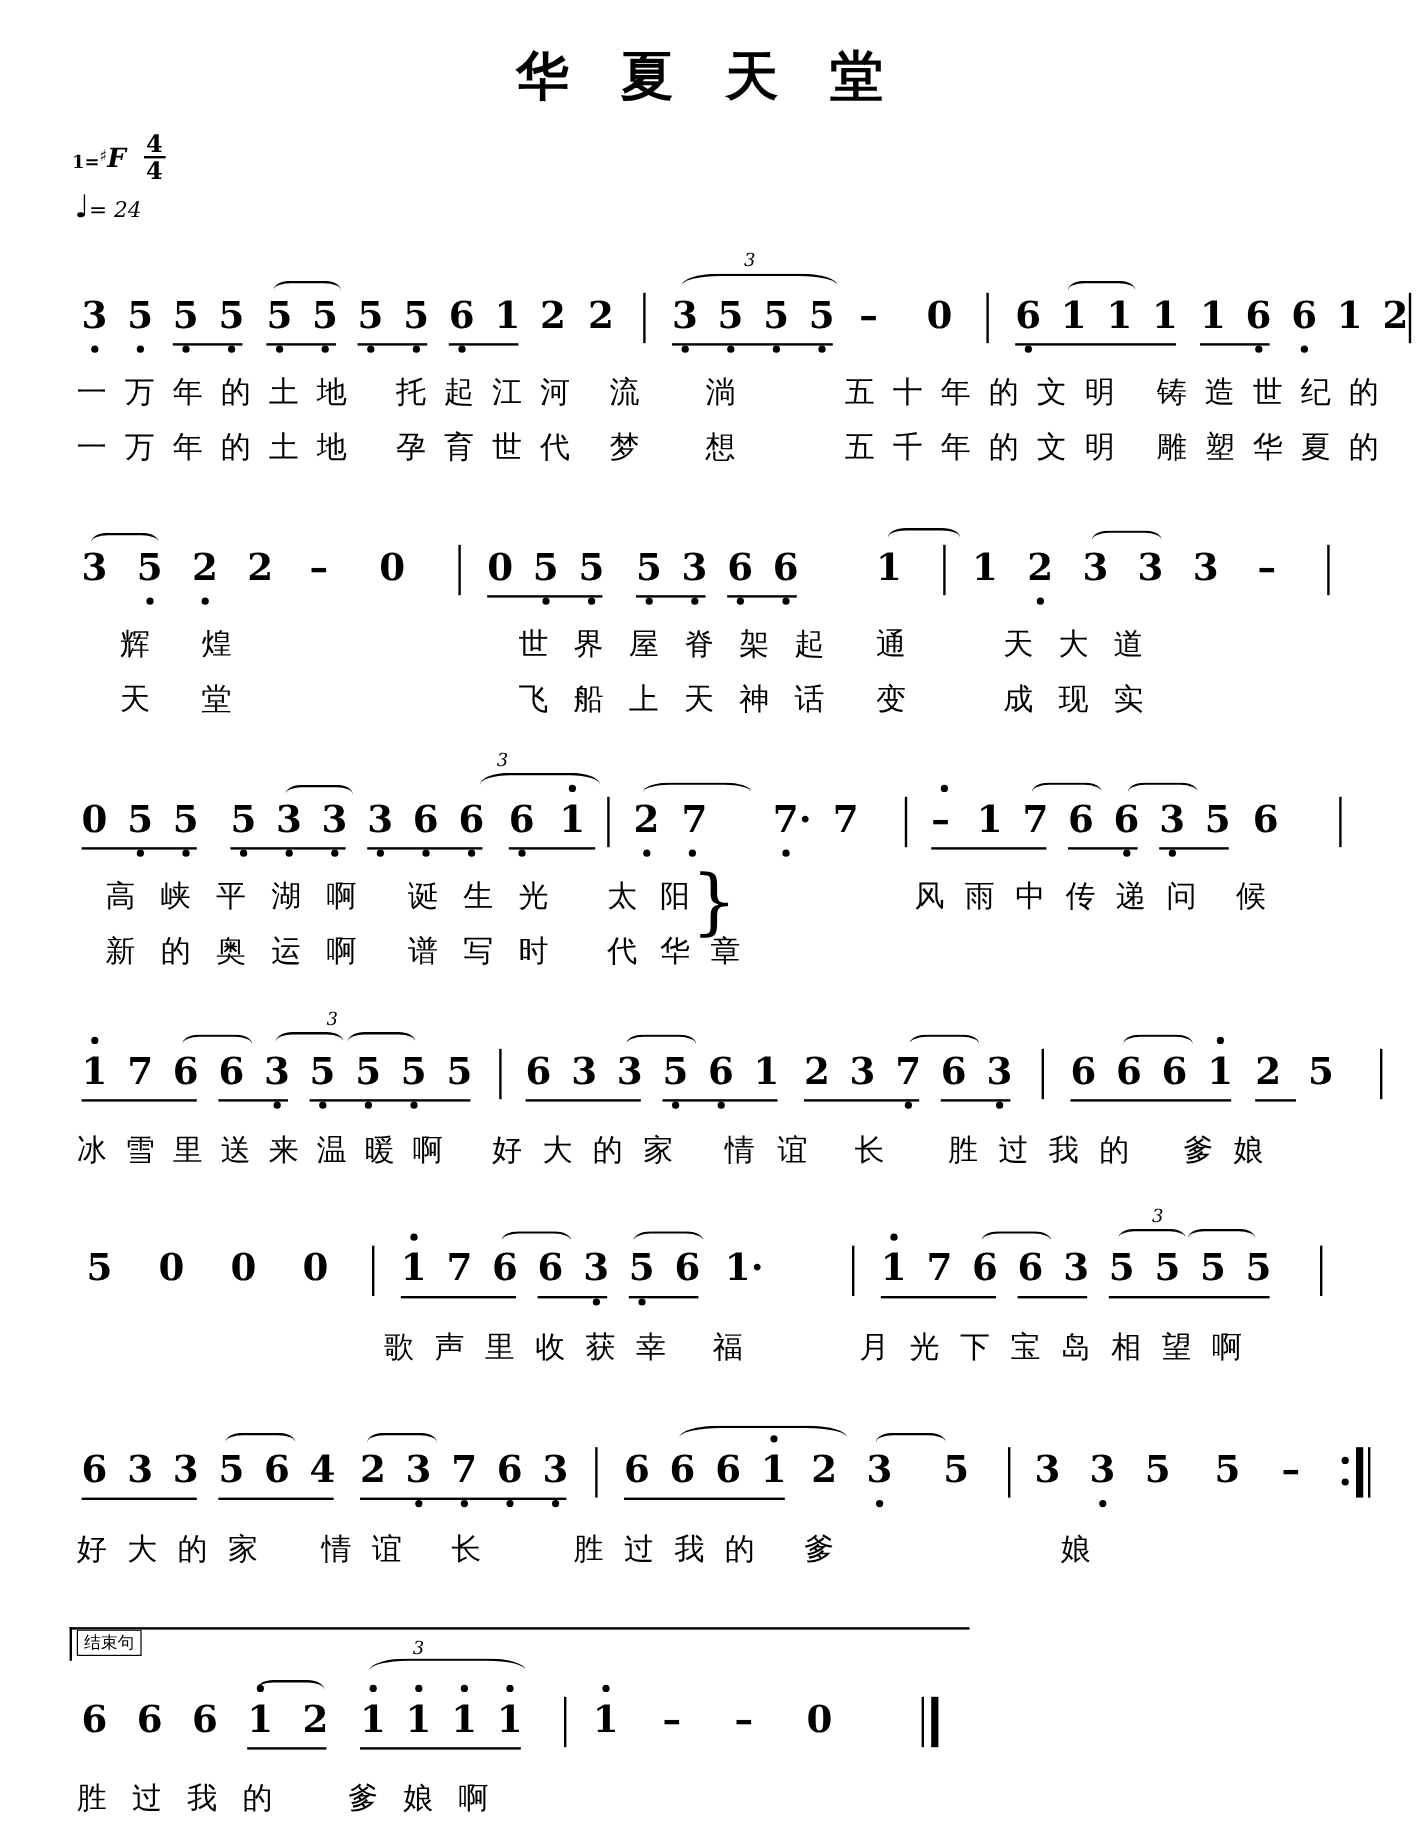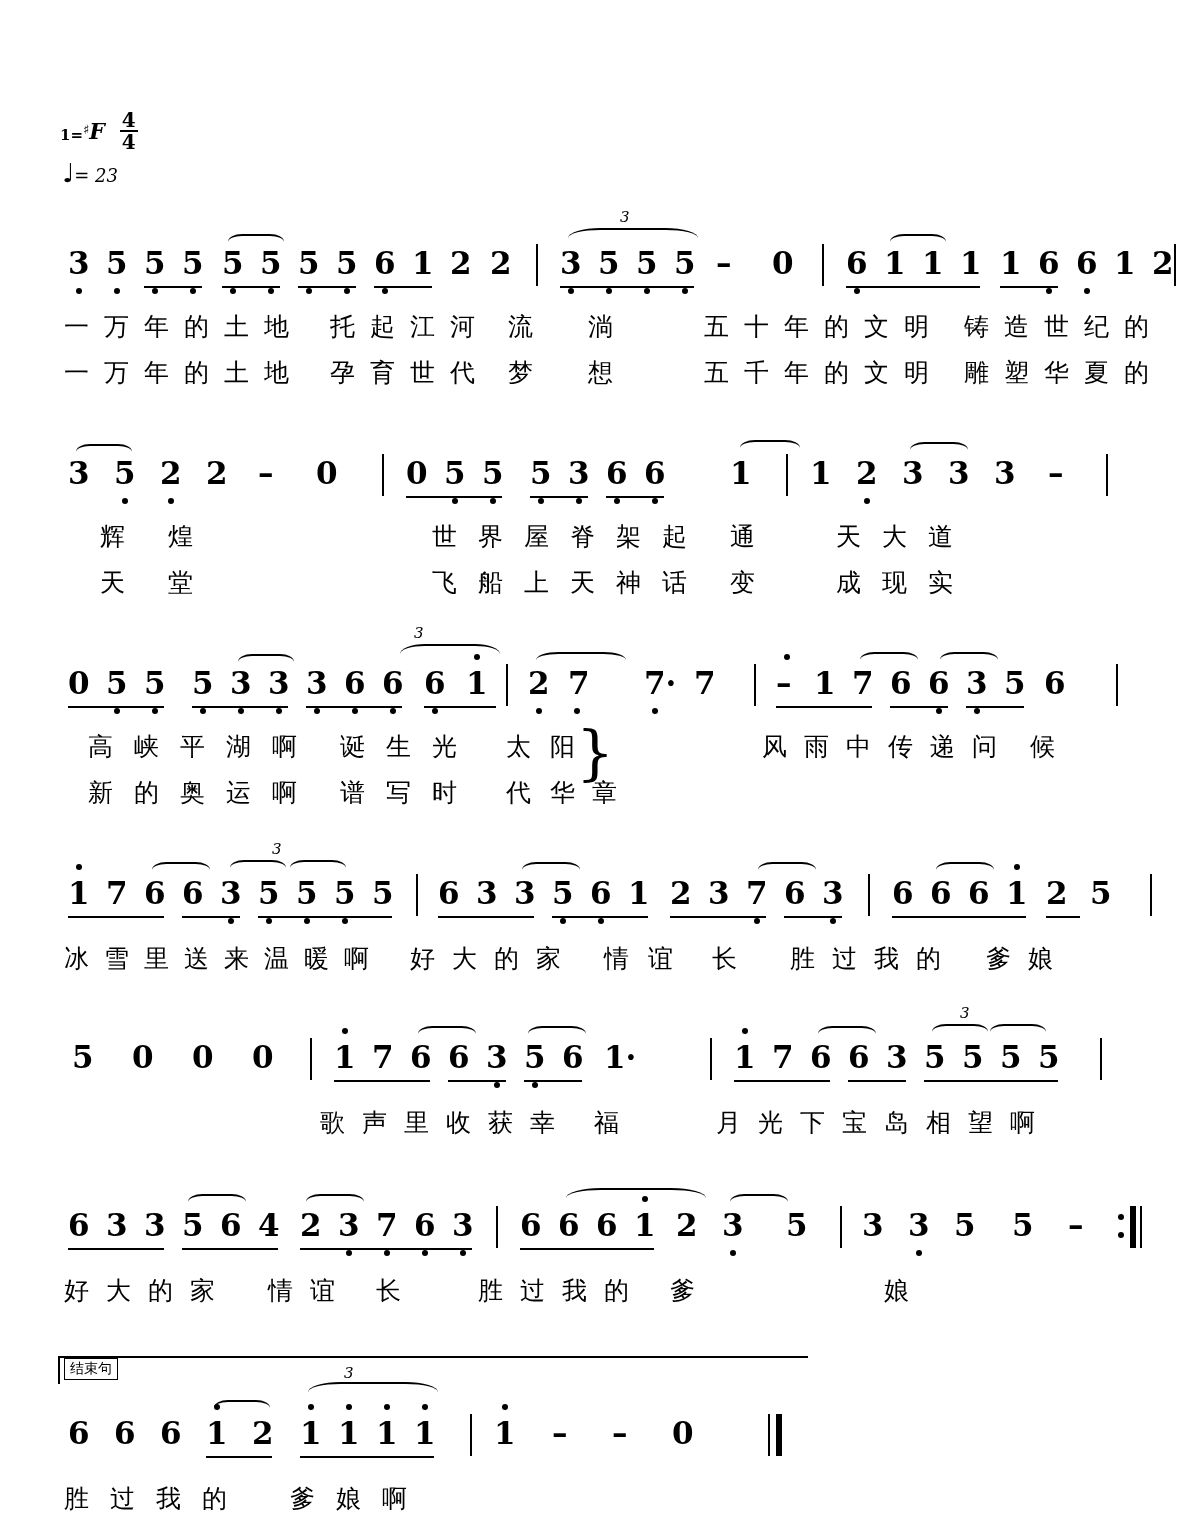--- a/index.html
+++ b/index.html
@@ -95,31 +95,32 @@
   .endinglabel{
     position:absolute;border:1.5px solid #000;font-family:"DejaVu Sans",sans-serif;
     font-size:14px;padding:1px 5px;background:#fff;
   }
 </style>
 </head>
 <body>
 
 <div class="sheet">
 
+  <div class="title">华 夏 天 堂</div>
 
   <div class="keysig">
     <span class="one">1=</span><span class="sharp">♯</span><span class="letter">F</span>
     <span class="frac">
       <span class="num">4</span>
       <span class="den">4</span>
     </span>
   </div>
 
   <div class="tempo">
-    <span class="note">♩</span><span class="val">= 23</span>
+    <span class="note">♩</span><span class="val">= 24</span>
   </div>
 
 
   <div class="system" style="top:248px;">
     <div class="noterow">
       <div class="n" style="left:68px">3</div>
       <div class="dotd" style="left:76px;top:40px"></div>
       <div class="n" style="left:106px">5</div>
       <div class="dotd" style="left:114px;top:40px"></div>
       <div class="n" style="left:144px">5</div>

